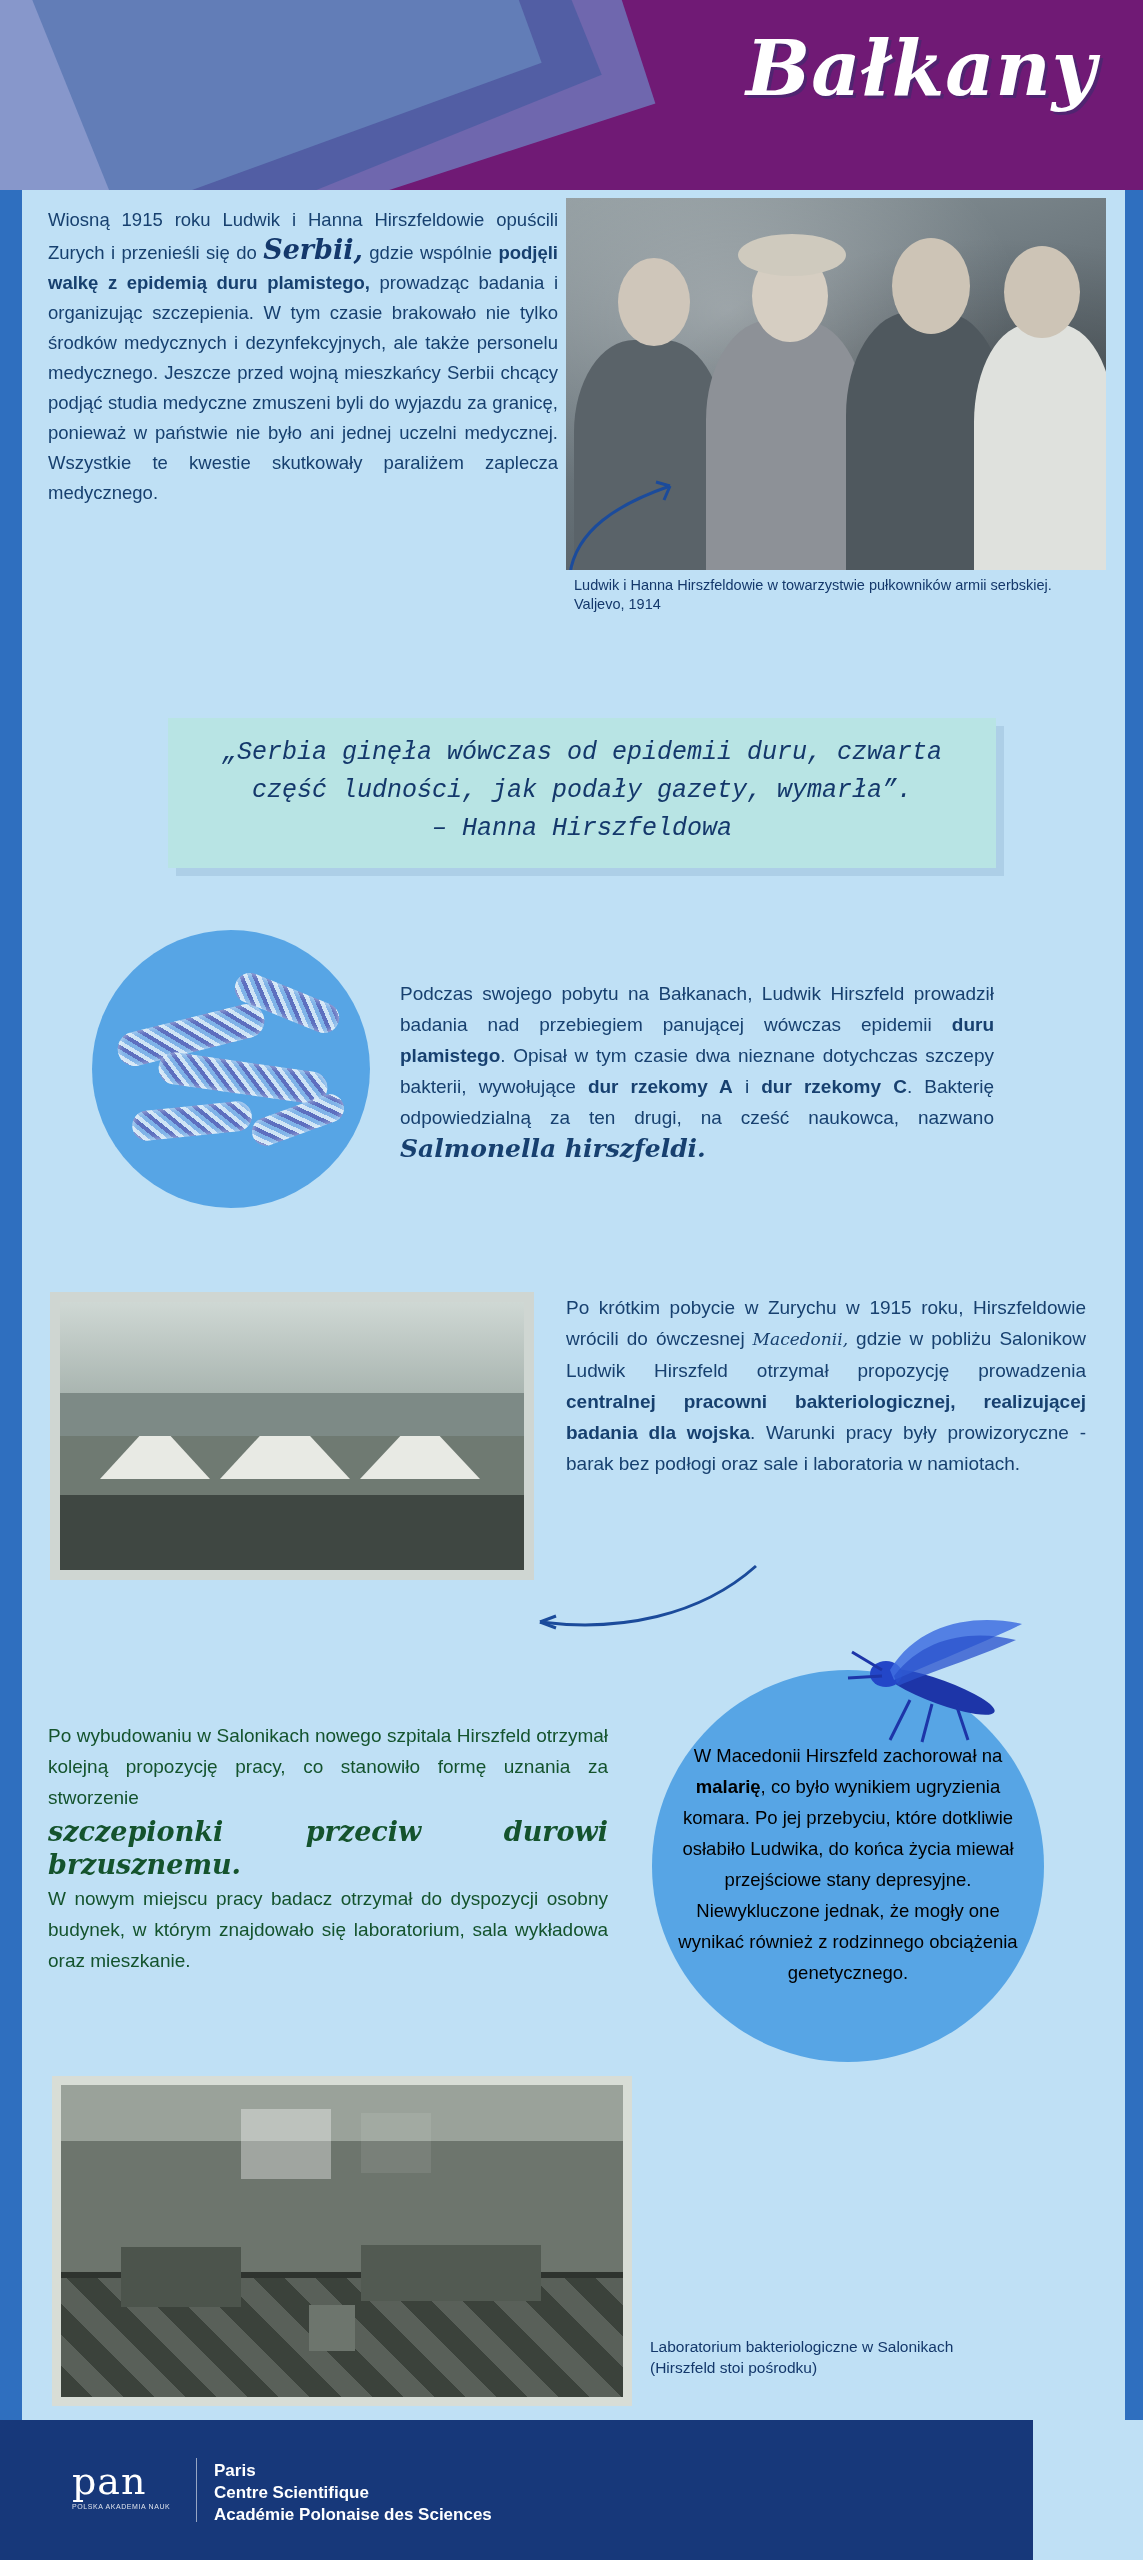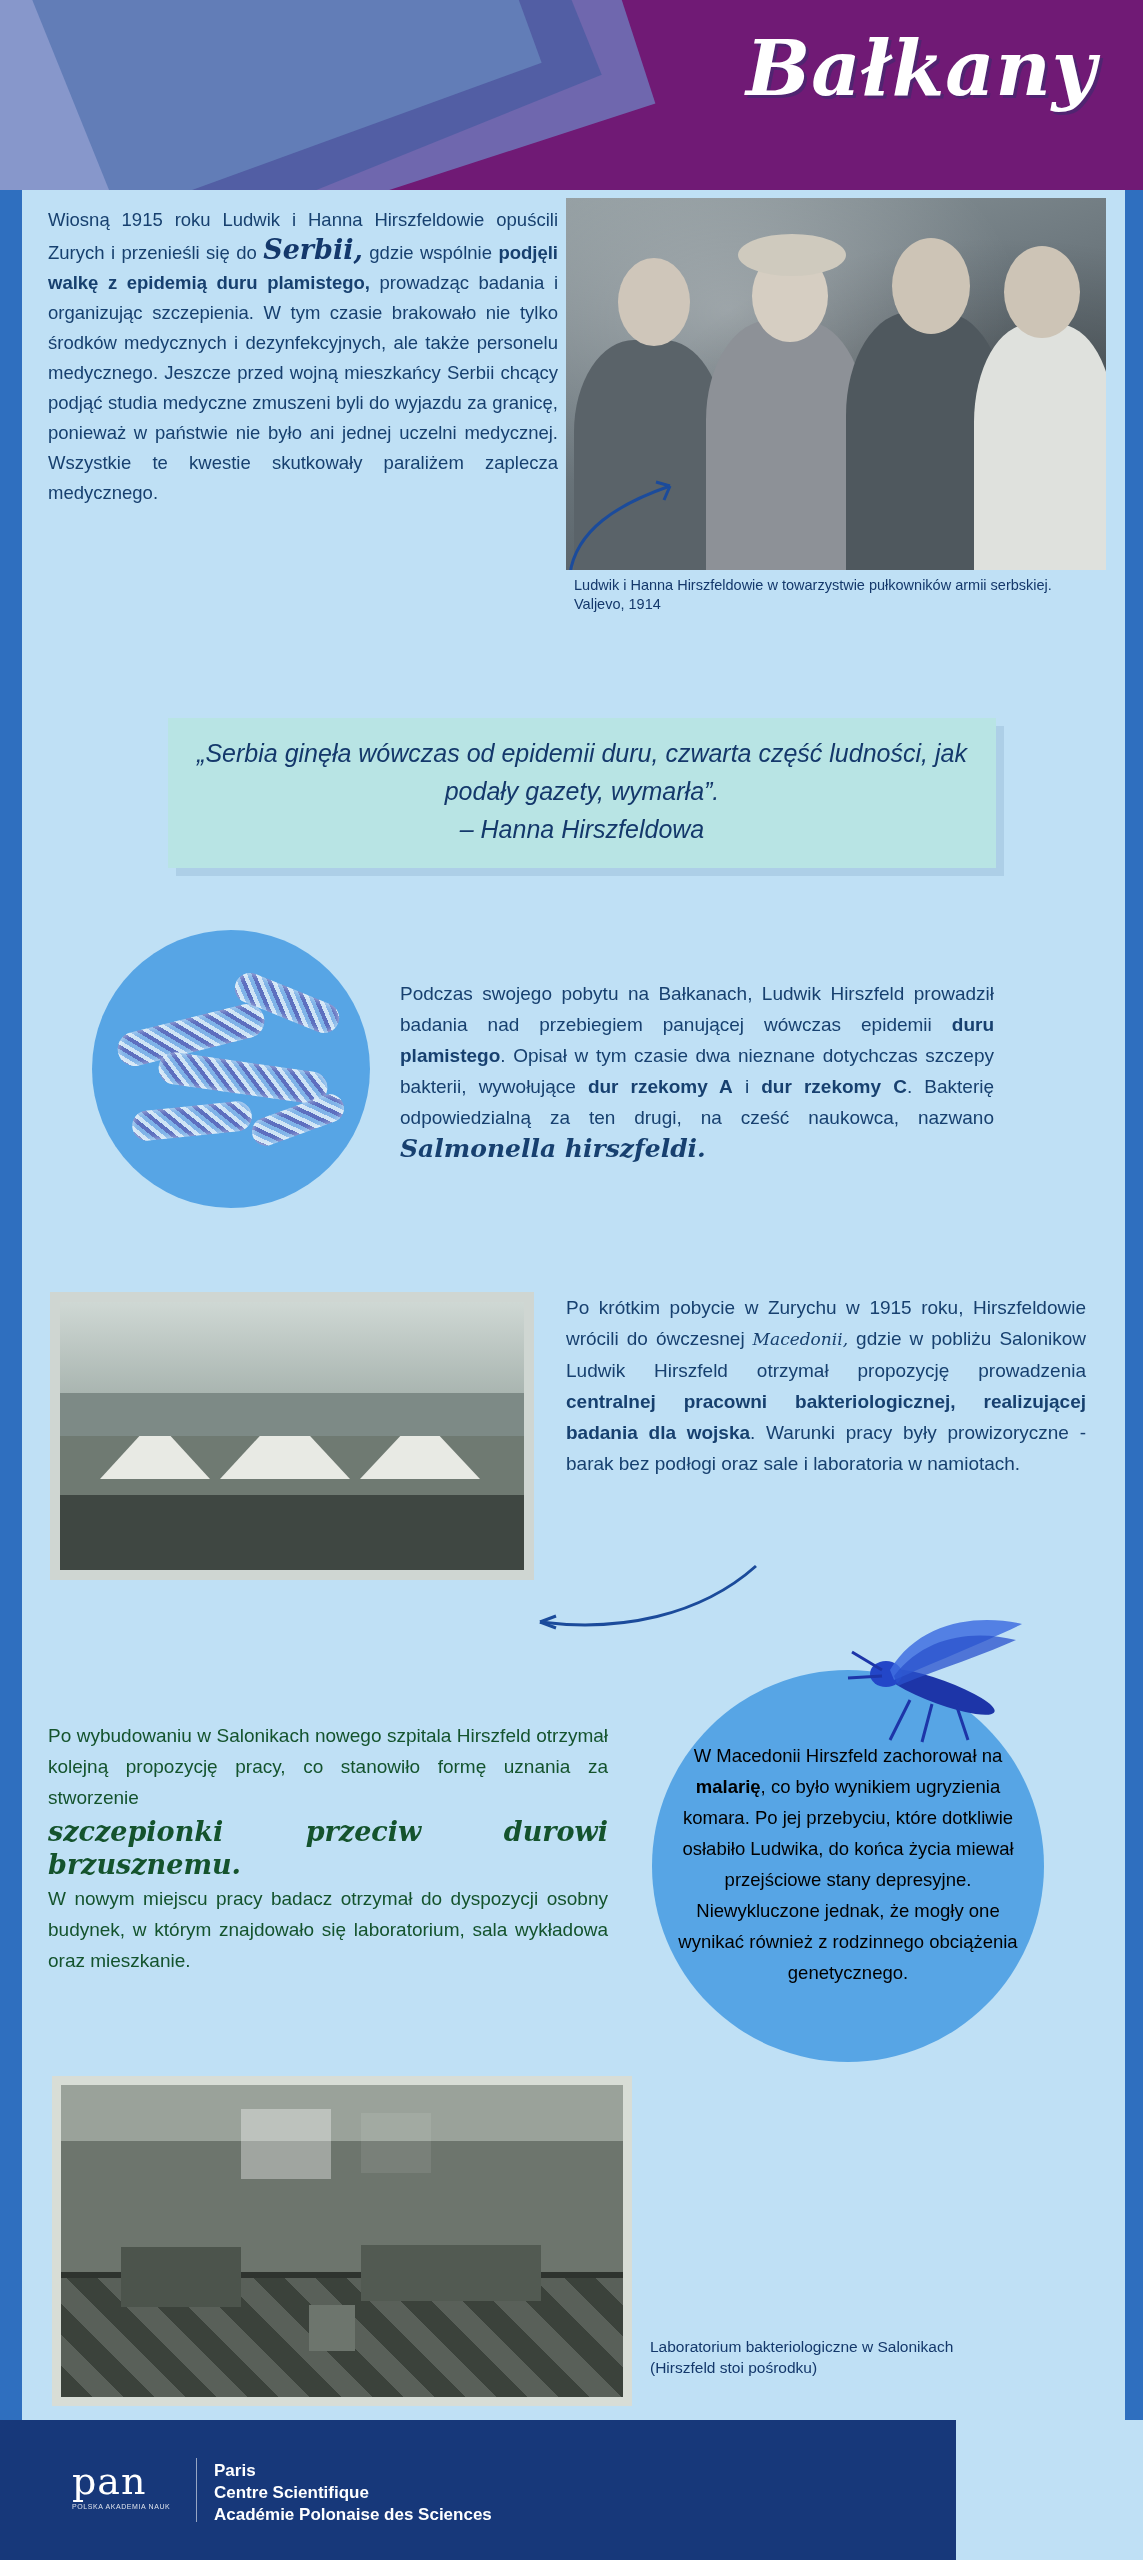--- a/index.html
+++ b/index.html
@@ -130,21 +130,21 @@
 
   
   .quote {
     position: absolute;
     left: 168px; top: 718px;
     width: 828px;
     padding: 16px 20px 20px 20px;
     background: #b8e4e4;
     box-shadow: 8px 8px 0 rgba(20,56,107,0.10);
     text-align: center;
-    font-family: Liberation Sans, sans-serif;
+    font-family: Liberation Mono, monospace;
     font-style: italic;
     font-size: 25px;
     line-height: 38px;
     color: #14386b;
   }
   .quote .author { display:block; }
 
   
   .circle-bact {
     position: absolute;
@@ -268,21 +268,21 @@
     width: 420px;
     font-size: 15.5px;
     line-height: 21px;
     color: #14386b;
   }
 
   
   .footer {
     position: absolute;
     left: 0; top: 2420px;
-    width: 956px; height: 140px;
+    width: 1033px; height: 140px;
     background: #17387a;
   }
   .pan-logo {
     position: absolute;
     left: 72px; top: 42px;
     width: 118px; height: 58px;
     color: #ffffff;
   }
   .pan-word {
     font-family: "DejaVu Serif", serif;

